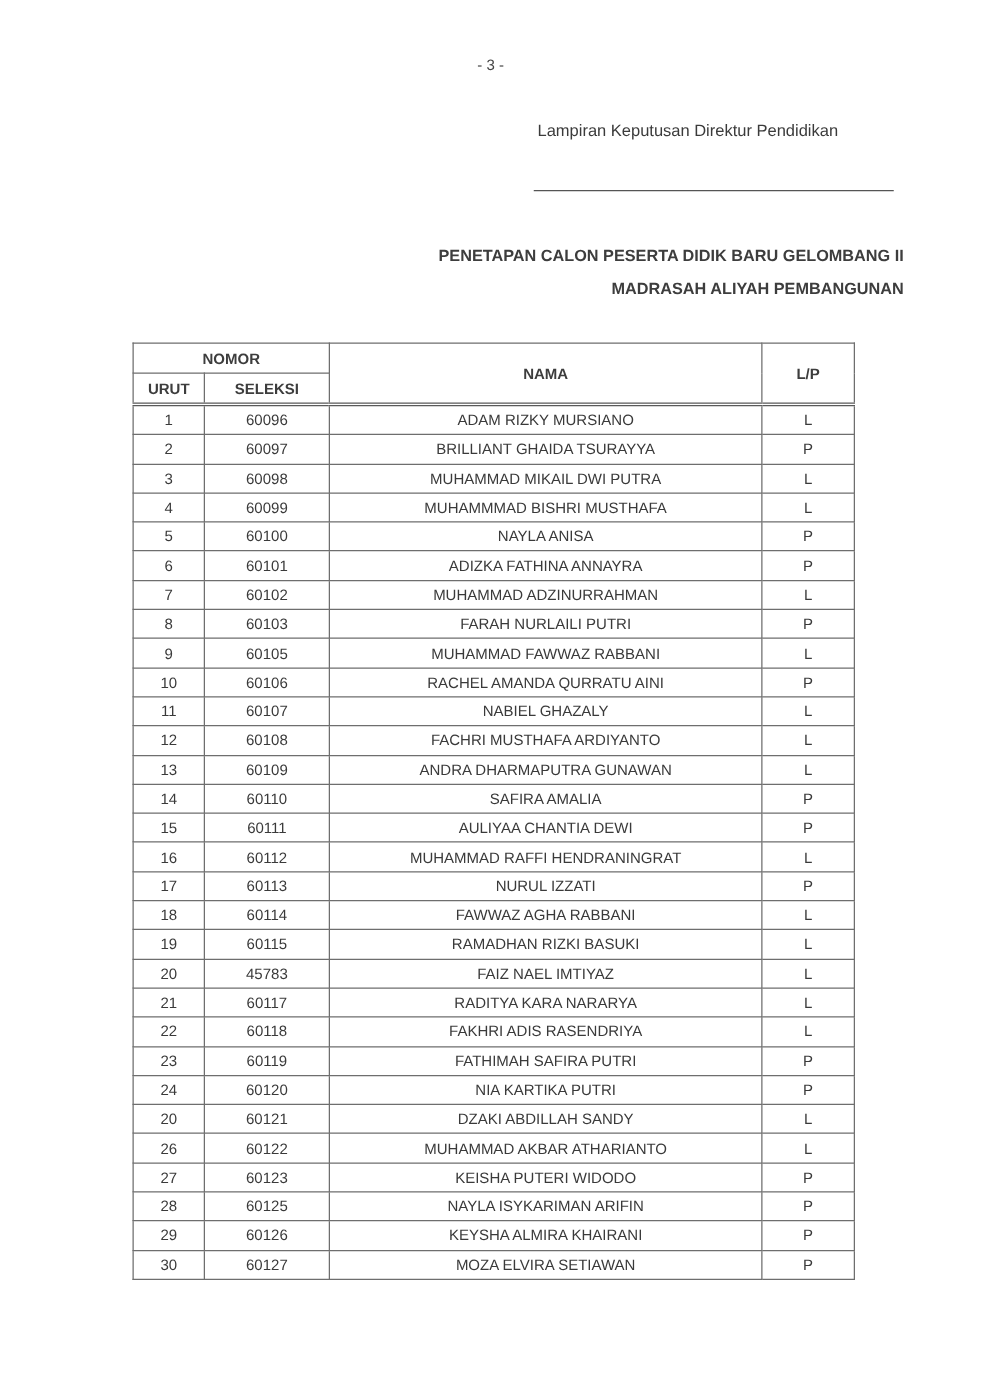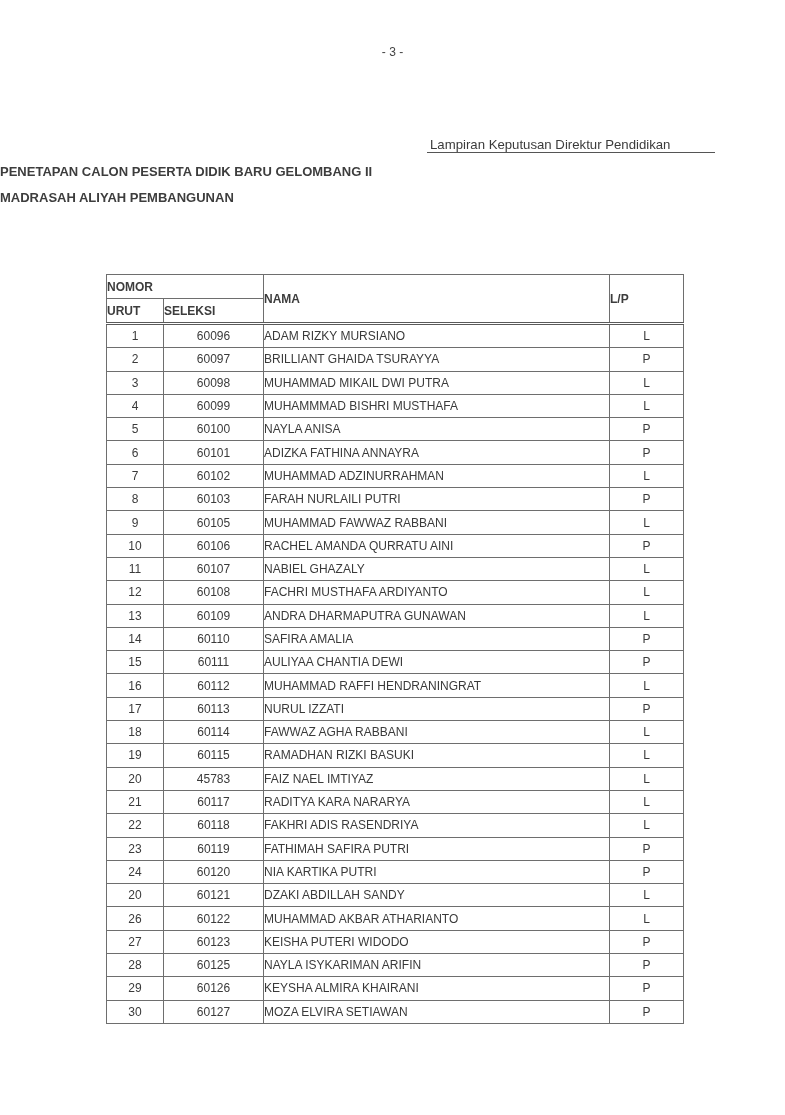--- a/index.html
+++ b/index.html
@@ -9,44 +9,44 @@
     color: #3a3a3a;
   }
   .page-number {
     position: absolute; top: 45px; left: 0; width: 785px;
     text-align: center; font-size: 12px; color: #444;
   }
   .attachment {
     position: absolute; left: 430px; top: 95px; width: 286px;
     font-size: 13.2px; line-height: 19px; color: #3b3b3b;
   }
-  .attachment .line { white-space: nowrap; margin-top: 40px; }
+  .attachment .line { white-space: nowrap; }
   .attachment-rule {
     position: absolute; left: 427px; top: 152px; width: 288px; height: 0;
     border-top: 1.3px solid #555;
   }
   .title-block {
-    position: absolute; left: 0; top: 159px; width: 723px; text-align: left;
+    position: absolute; left: 0; top: 192px; width: 723px; text-align: right;
     font-weight: bold; font-size: 13px; line-height: 26px; color: #3d3d3d;
   }
   .title-block div { white-space: nowrap; }
   table.roster {
     position: absolute; left: 106px; top: 274px; width: 577px;
     border-collapse: collapse; table-layout: fixed;
     font-size: 12px; color: #3a3a3a;
   }
   table.roster td, table.roster th {
     border: 1px solid #6e6e6e; padding: 0; overflow: hidden; white-space: nowrap;
   }
-  table.roster th { font-weight: bold; text-align: left; height: 23px; color: #3d3d3d; font-size: 12px; }
+  table.roster th { font-weight: bold; text-align: center; height: 23px; color: #3d3d3d; font-size: 12px; }
   table.roster thead tr:last-child th { border-bottom: 3px double #5a5a5a; }
   table.roster thead th.span2 { border-bottom: 3px double #5a5a5a; }
   table.roster td { height: 22.3px; }
   td.c-urut, td.c-sel, td.c-lp { text-align: center; }
-  td.c-nama { text-align: left; padding-left: 7px; }
+  td.c-nama { text-align: center; padding-left: 7px; }
   col.w-urut { width: 57px; }
   col.w-sel { width: 100px; }
   col.w-nama { width: 346px; }
   col.w-lp { width: 74px; }
 </style>
 </head>
 <body>
 
 <div class="page-number">- 3 -</div>
 

